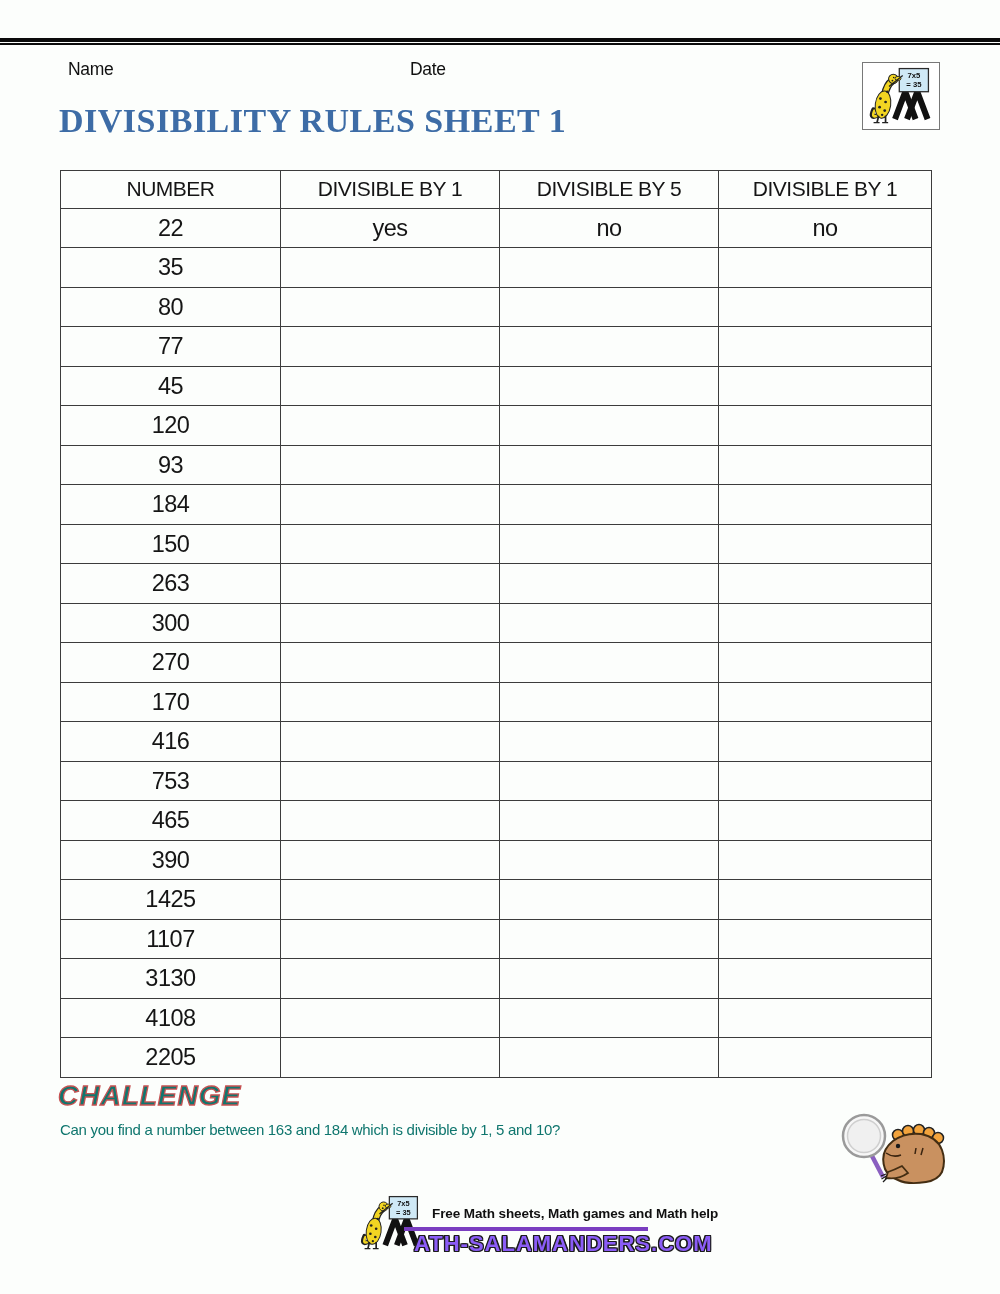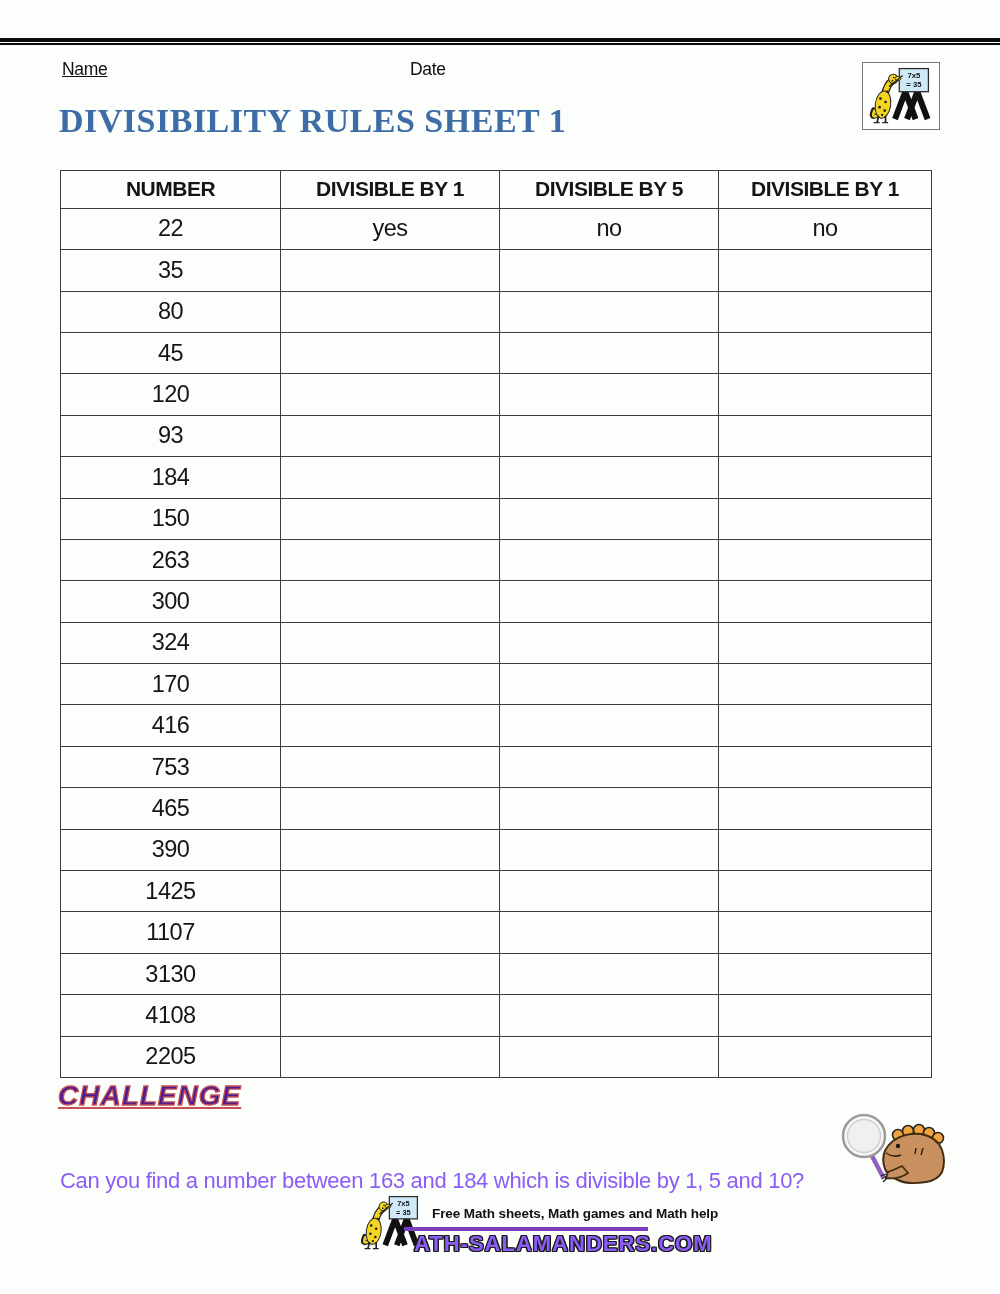--- a/index.html
+++ b/index.html
@@ -7,21 +7,21 @@
     width:1000px; height:1294px; position:relative; overflow:hidden;
     background:#fcfefc;
     font-family:"Liberation Sans", sans-serif;
   }
   .top-rule { position:absolute; left:0; top:38px; width:1000px; }
   .top-rule .thick { height:4px; background:#0b0b0b; }
   .top-rule .gap   { height:1px; }
   .top-rule .thin  { height:2px; background:#0b0b0b; }
 
   .hdr-label { position:absolute; top:59px; font-size:17.5px; color:#101010; letter-spacing:-0.3px; }
-  .name-label { left:62px;text-decoration:underline; }
+  .name-label { left:68px; }
   .date-label { left:410px; }
 
   .logo-box {
     position:absolute; left:862px; top:62px; width:76px; height:66px;
     background:#ffffff; border:1.5px solid #787878;
     display:flex; align-items:center; justify-content:center;
   }
 
   .page-title {
     position:absolute; left:59px; top:102px;
@@ -33,33 +33,32 @@
 
   .worksheet-table {
     position:absolute; left:60px; top:170px; width:871px; height:908px;
     border-collapse:collapse; table-layout:fixed;
   }
   .worksheet-table tr { height:37.8px; }
   .worksheet-table th, .worksheet-table td {
     border:1.5px solid #3c3c3c; text-align:center; vertical-align:middle; padding:0;
     color:#151515;
   }
-  .worksheet-table th { font-size:21px; font-weight:bold; letter-spacing:-0.5px; }
+  .worksheet-table th { font-size:21px; font-weight:normal; letter-spacing:-0.5px; }
   .worksheet-table td { font-size:23.5px; letter-spacing:-0.5px; }
 
   .challenge-heading {
     position:absolute; left:58px; top:1080px;
     font-size:28px; font-style:italic; font-weight:bold; letter-spacing:1px;
-    color:#4c1d95; -webkit-text-stroke:1.3px #c65252;
+    color:#0f766e; -webkit-text-stroke:1.3px #c65252;
     white-space:nowrap;
-    text-decoration:underline;
   }
   .challenge-question {
-    position:absolute; left:60px; top:1168px;
-    font-size:22px; color:#8b5cf6; letter-spacing:-0.3px; white-space:nowrap;
+    position:absolute; left:60px; top:1121px;
+    font-size:15px; color:#0f766e; letter-spacing:-0.3px; white-space:nowrap;
   }
   .challenge-art { position:absolute; left:838px; top:1106px; }
 
   .footer { position:absolute; left:358px; top:1194px; width:320px; height:78px; }
   .footer-logo { position:absolute; left:0; top:0; }
   .footer-tagline {
     position:absolute; left:74px; top:12px;
     font-size:13.5px; font-weight:bold; color:#101010; white-space:nowrap; letter-spacing:-0.1px;
   }
   .footer-underline { position:absolute; left:46px; top:33px; width:244px; height:3.5px; background:#7a3ec0; }
@@ -159,20 +158,26 @@
         <td></td>
         <td></td>
       </tr>
       <tr>
         <td>80</td>
         <td></td>
         <td></td>
         <td></td>
       </tr>
       <tr>
+        <td>77</td>
+        <td></td>
+        <td></td>
+        <td></td>
+      </tr>
+      <tr>
         <td>45</td>
         <td></td>
         <td></td>
         <td></td>
       </tr>
       <tr>
         <td>120</td>
         <td></td>
         <td></td>
         <td></td>
@@ -201,21 +206,21 @@
         <td></td>
         <td></td>
       </tr>
       <tr>
         <td>300</td>
         <td></td>
         <td></td>
         <td></td>
       </tr>
       <tr>
-        <td>324</td>
+        <td>270</td>
         <td></td>
         <td></td>
         <td></td>
       </tr>
       <tr>
         <td>170</td>
         <td></td>
         <td></td>
         <td></td>
       </tr>

